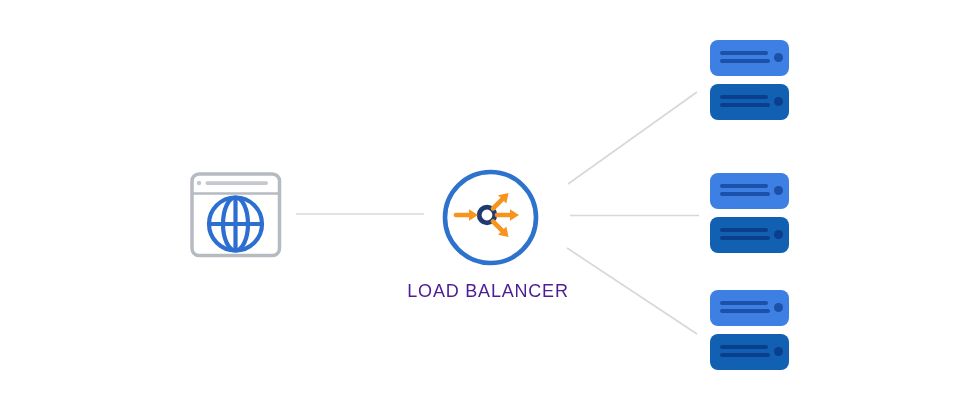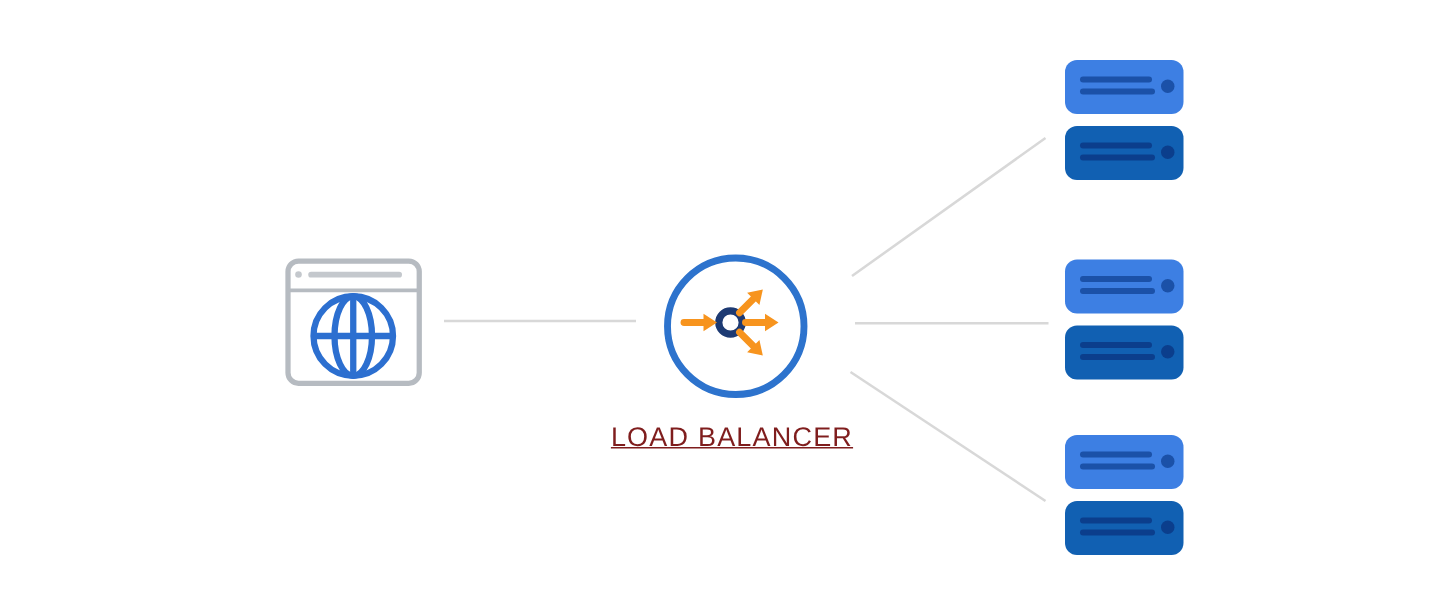--- a/index.html
+++ b/index.html
@@ -18,22 +18,21 @@
   }
   .icon-abs{position:absolute;}
   #browser-icon{left:190px;top:172px;}
   #lb-icon{left:440px;top:168px;}
   .lb-label{
     position:absolute;
     left:338px;top:281px;width:300px;
     text-align:center;
     font-size:18px;
     letter-spacing:0.8px;
-    color:#7f1d1d;
-    text-decoration:underline;
+    color:#4c1d95;
   }
   .server-group{
     position:absolute;
     left:710px;
     width:79px;
     display:flex;flex-direction:column;gap:8px;
   }
   #server-group-1{top:40px;}
   #server-group-2{top:173px;}
   #server-group-3{top:290px;}

